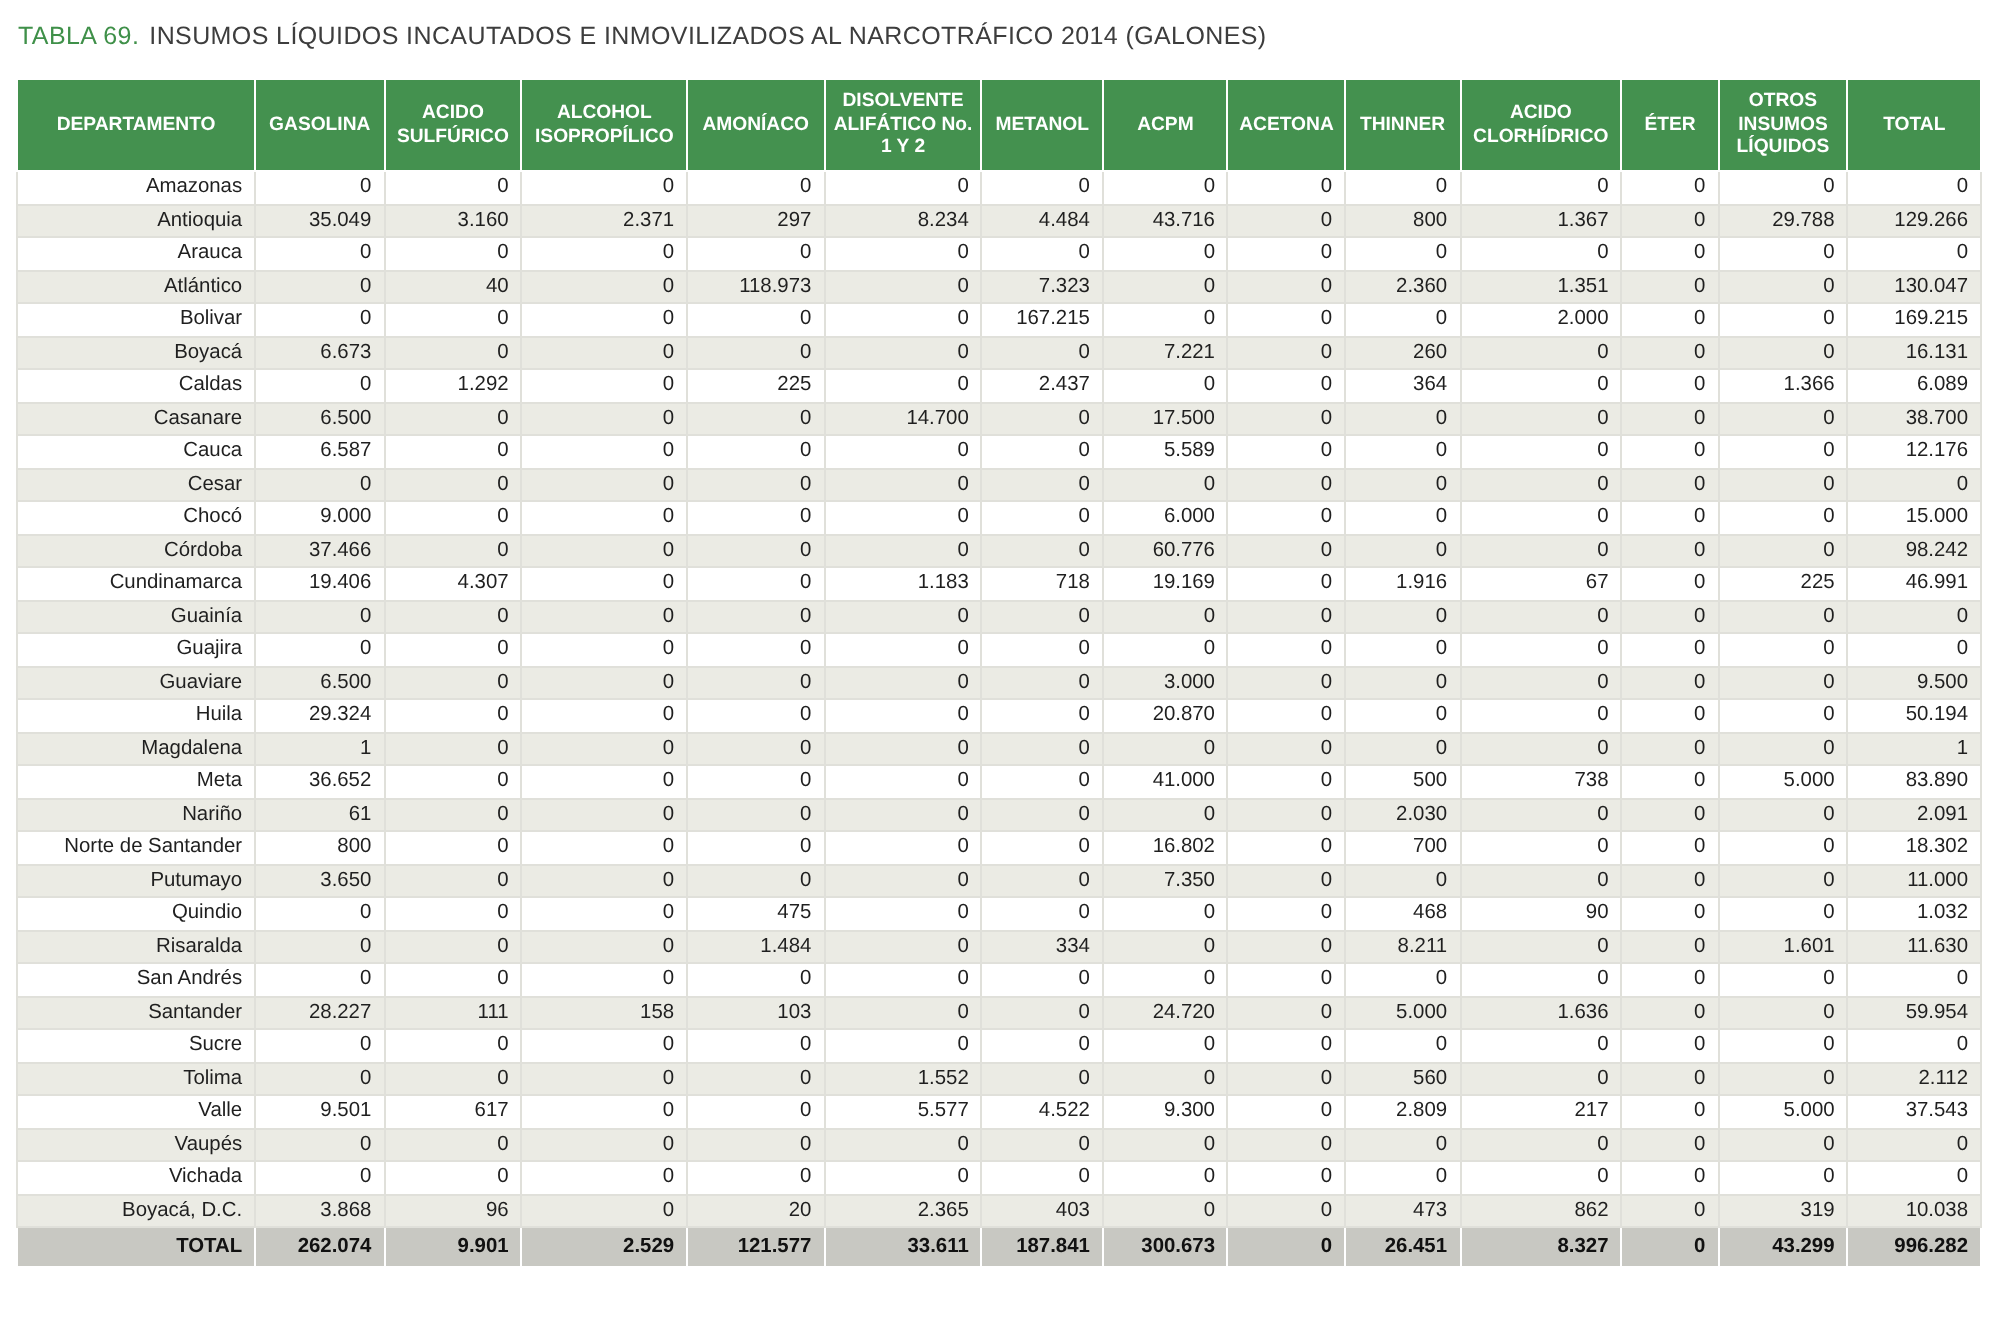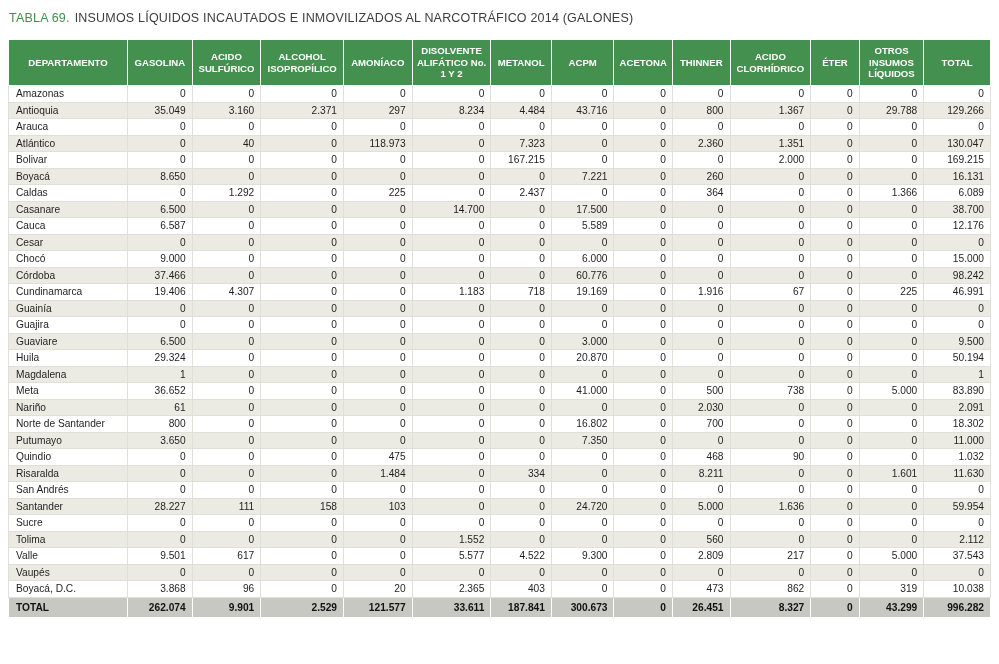--- a/index.html
+++ b/index.html
@@ -30,21 +30,21 @@
     font-size:9.6px;font-weight:700;text-align:center;vertical-align:middle;
     border:1px solid #ffffff;padding:2px 1px;height:46px;line-height:1.22;
   }
   tbody td{
     font-size:10.2px;color:var(--text-color);
     border:1px solid #e0e0da;padding:2px 6px;line-height:11.5px;
     white-space:nowrap;overflow:hidden;
   }
   tbody tr:nth-child(even) td{background:var(--row-stripe);}
   td.num{text-align:right;}
-  td.name{text-align:left;padding-left:7px;}
+  td.name{text-align:right;padding-left:7px;}
   tfoot td{
     background:var(--total-row-bg);font-weight:700;font-size:10.2px;
     color:#111;border:1px solid #ffffff;padding:3px 6px;line-height:13px;
     white-space:nowrap;
   }
 </style>
 </head>
 <body>
 
 <div class="page">
@@ -163,21 +163,21 @@
           <td class="num">0</td>
           <td class="num">0</td>
           <td class="num">0</td>
           <td class="num">2.000</td>
           <td class="num">0</td>
           <td class="num">0</td>
           <td class="num">169.215</td>
         </tr>
         <tr>
           <td class="name">Boyacá</td>
-          <td class="num">8.650</td>
+          <td class="num">6.673</td>
           <td class="num">0</td>
           <td class="num">0</td>
           <td class="num">0</td>
           <td class="num">0</td>
           <td class="num">0</td>
           <td class="num">7.221</td>
           <td class="num">0</td>
           <td class="num">260</td>
           <td class="num">0</td>
           <td class="num">0</td>
@@ -547,20 +547,36 @@
           <td class="num">9.300</td>
           <td class="num">0</td>
           <td class="num">2.809</td>
           <td class="num">217</td>
           <td class="num">0</td>
           <td class="num">5.000</td>
           <td class="num">37.543</td>
         </tr>
         <tr>
           <td class="name">Vaupés</td>
+          <td class="num">0</td>
+          <td class="num">0</td>
+          <td class="num">0</td>
+          <td class="num">0</td>
+          <td class="num">0</td>
+          <td class="num">0</td>
+          <td class="num">0</td>
+          <td class="num">0</td>
+          <td class="num">0</td>
+          <td class="num">0</td>
+          <td class="num">0</td>
+          <td class="num">0</td>
+          <td class="num">0</td>
+        </tr>
+        <tr>
+          <td class="name">Vichada</td>
           <td class="num">0</td>
           <td class="num">0</td>
           <td class="num">0</td>
           <td class="num">0</td>
           <td class="num">0</td>
           <td class="num">0</td>
           <td class="num">0</td>
           <td class="num">0</td>
           <td class="num">0</td>
           <td class="num">0</td>

